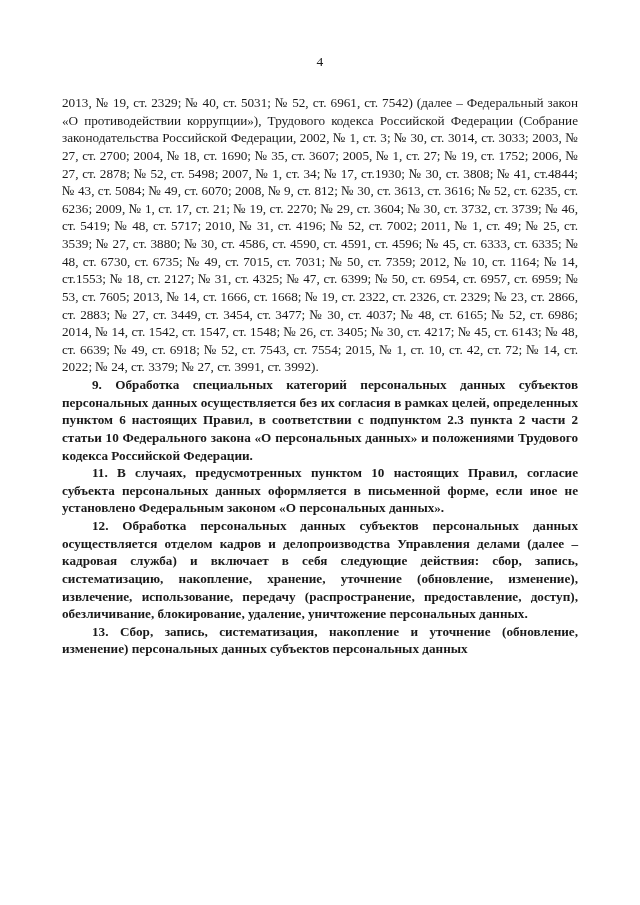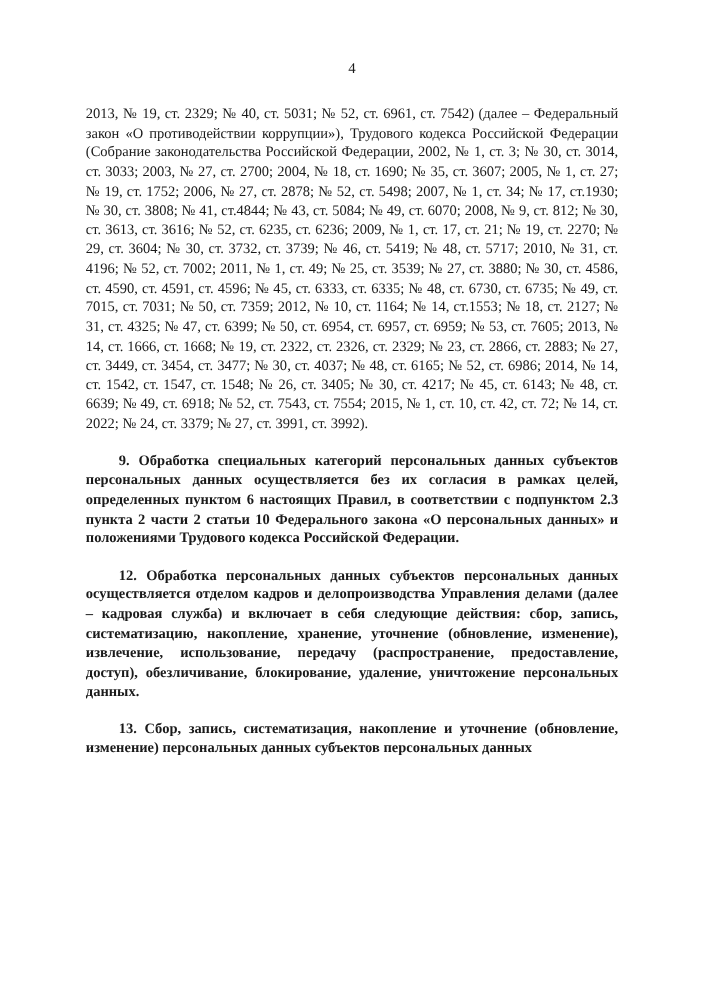--- a/index.html
+++ b/index.html
@@ -24,37 +24,38 @@
     margin-bottom: 24px;
     letter-spacing: 0.2px;
   }
   .body-text {
     font-size: 13.2px;
     line-height: 1.335;
     text-align: justify;
     text-justify: inter-word;
   }
   .para {
-    margin: 16px;
+    margin: 0;
     text-align: justify;
     text-justify: inter-word;
     hyphens: none;
   }
   .para.indent {
     text-indent: 30px;
     font-weight: bold;
   }
   .para.noindent {
     text-indent: 0;
   }
 </style>
 </head>
 <body>
 
 <div class="page">
   <div class="page-number">4</div>
   <div class="body-text">
     <p class="para noindent">2013, № 19, ст. 2329; № 40, ст. 5031; № 52, ст. 6961, ст. 7542) (далее – Федеральный закон «О противодействии коррупции»), Трудового кодекса Российской Федерации (Собрание законодательства Российской Федерации, 2002, № 1, ст. 3; № 30, ст. 3014, ст. 3033; 2003, № 27, ст. 2700; 2004, № 18, ст. 1690; № 35, ст. 3607; 2005, № 1, ст. 27; № 19, ст. 1752; 2006, № 27, ст. 2878; № 52, ст. 5498; 2007, № 1, ст. 34; № 17, ст.1930; № 30, ст. 3808; № 41, ст.4844; № 43, ст. 5084; № 49, ст. 6070; 2008, № 9, ст. 812; № 30, ст. 3613, ст. 3616; № 52, ст. 6235, ст. 6236; 2009, № 1, ст. 17, ст. 21; № 19, ст. 2270; № 29, ст. 3604; № 30, ст. 3732, ст. 3739; № 46, ст. 5419; № 48, ст. 5717; 2010, № 31, ст. 4196; № 52, ст. 7002; 2011, № 1, ст. 49; № 25, ст. 3539; № 27, ст. 3880; № 30, ст. 4586, ст. 4590, ст. 4591, ст. 4596; № 45, ст. 6333, ст. 6335; № 48, ст. 6730, ст. 6735; № 49, ст. 7015, ст. 7031; № 50, ст. 7359; 2012, № 10, ст. 1164; № 14, ст.1553; № 18, ст. 2127; № 31, ст. 4325; № 47, ст. 6399; № 50, ст. 6954, ст. 6957, ст. 6959; № 53, ст. 7605; 2013, № 14, ст. 1666, ст. 1668; № 19, ст. 2322, ст. 2326, ст. 2329; № 23, ст. 2866, ст. 2883; № 27, ст. 3449, ст. 3454, ст. 3477; № 30, ст. 4037; № 48, ст. 6165; № 52, ст. 6986; 2014, № 14, ст. 1542, ст. 1547, ст. 1548; № 26, ст. 3405; № 30, ст. 4217; № 45, ст. 6143; № 48, ст. 6639; № 49, ст. 6918; № 52, ст. 7543, ст. 7554; 2015, № 1, ст. 10, ст. 42, ст. 72; № 14, ст. 2022; № 24, ст. 3379; № 27, ст. 3991, ст. 3992).</p>
     <p class="para indent">9. Обработка специальных категорий персональных данных субъектов персональных данных осуществляется без их согласия в рамках целей, определенных пунктом 6 настоящих Правил, в соответствии с подпунктом 2.3 пункта 2 части 2 статьи 10 Федерального закона «О персональных данных» и положениями Трудового кодекса Российской Федерации.</p>
+    <p class="para indent">11. В случаях, предусмотренных пунктом 10 настоящих Правил, согласие субъекта персональных данных оформляется в письменной форме, если иное не установлено Федеральным законом «О персональных данных».</p>
     <p class="para indent">12. Обработка персональных данных субъектов персональных данных осуществляется отделом кадров и делопроизводства Управления делами (далее – кадровая служба) и включает в себя следующие действия: сбор, запись, систематизацию, накопление, хранение, уточнение (обновление, изменение), извлечение, использование, передачу (распространение, предоставление, доступ), обезличивание, блокирование, удаление, уничтожение персональных данных.</p>
     <p class="para indent">13. Сбор, запись, систематизация, накопление и уточнение (обновление, изменение) персональных данных субъектов персональных данных</p>
   </div>
 </div>
 
 </body></html>

